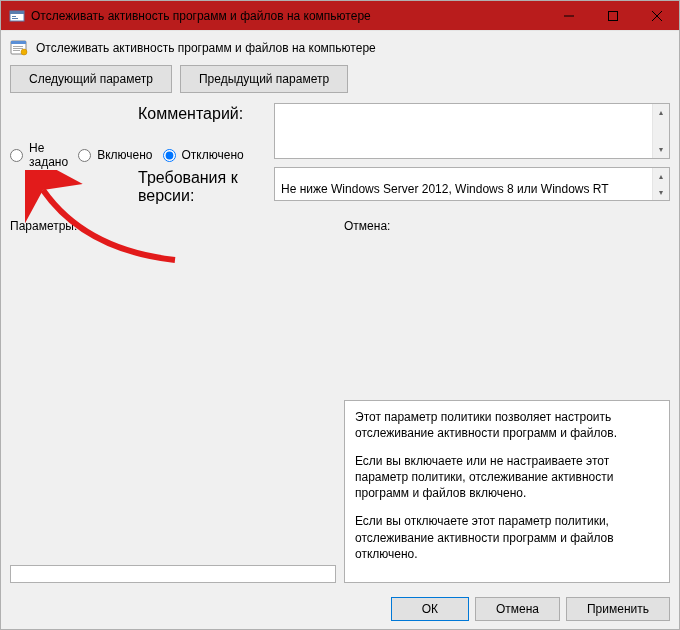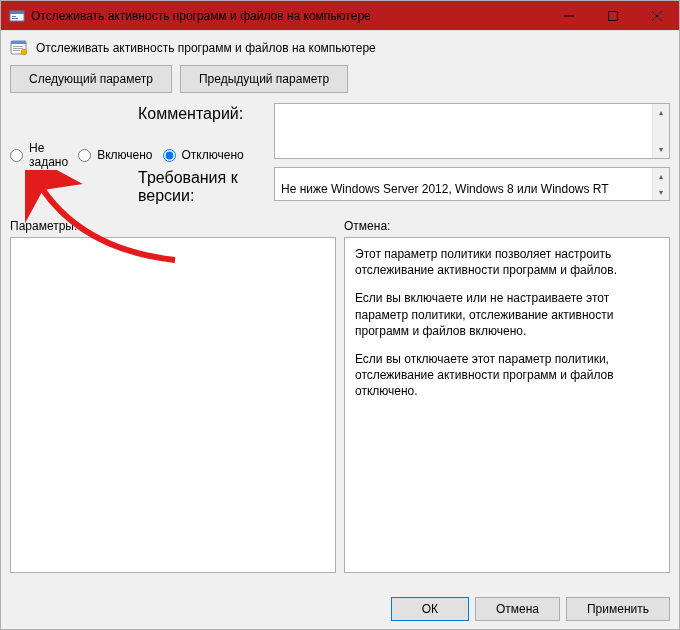--- a/index.html
+++ b/index.html
@@ -158,39 +158,40 @@
     flex: 1;
     font-size: 12px;
   }
   .labels-row .half:last-child { flex: 1; }
 
   .panes {
     display: flex;
     gap: 8px;
     flex: 1;
     min-height: 0;
+    align-items: flex-end;
   }
   .pane {
     flex: 1;
     background: #fff;
     border: 1px solid #b0b0b0;
     padding: 8px 10px;
     font-size: 12px;
     line-height: 1.35;
     overflow: hidden;
     position: relative;
   }
   .pane.params { }
   .pane.help p { margin: 0 0 12px 0; }
 
   .footer {
     display: flex;
     justify-content: flex-end;
     gap: 6px;
-    padding-top: 24px;
+    padding-top: 14px;
   }
   .footer .btn { padding: 4px 20px; min-width: 78px; }
   .footer .btn.primary {
     border: 1px solid #0078d7;
     background: #e1e1e1;
   }
 
   
   .arrow-overlay {
     position: absolute;

